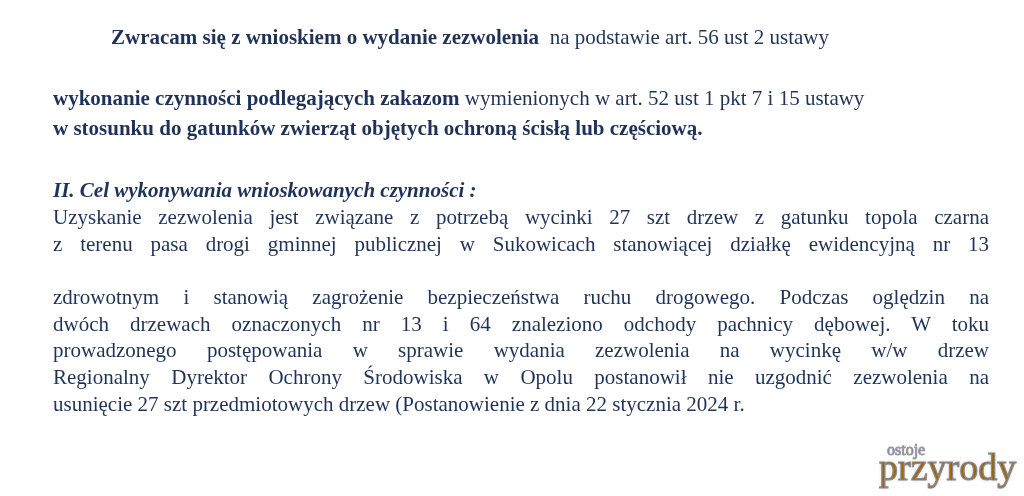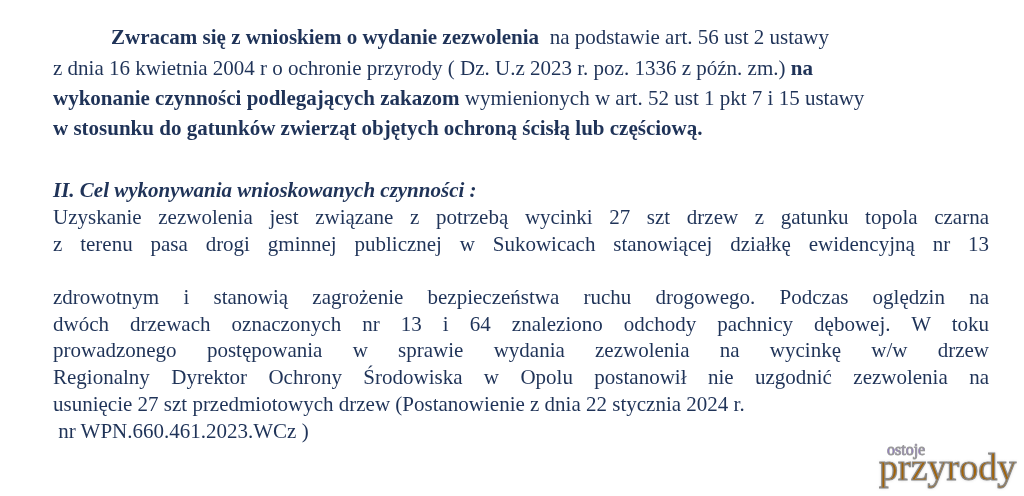--- a/index.html
+++ b/index.html
@@ -70,41 +70,37 @@
   </style>
 </head>
 <body>
 
 <div class="page">
 
   <div class="line" style="left:98px; top:24px;">
     <span class="b">Zwracam się z wnioskiem o wydanie zezwolenia</span><span style="white-space:pre;">  na podstawie art. 56 ust 2 ustawy</span>
   </div>
 
-  <div class="line" style="top:55px;">
-    <span>z dnia 16 kwietnia 2004 r o ochronie przyrody ( Dz. U.z 2023 r. poz. 1336 z późn. zm.)</span><span class="b" style="white-space:pre;"> na</span>
-  </div>
 
   <div class="line" style="top:85px;">
     <span class="b">wykonanie czynności podlegających zakazom</span><span style="white-space:pre;"> wymienionych w art. 52 ust 1 pkt 7 i 15 ustawy</span>
   </div>
 
   <div class="line" style="top:115px;">
     <span class="b">w stosunku do gatunków zwierząt objętych ochroną ścisłą lub częściową.</span>
   </div>
 
   <div class="line heading" style="top:177px;">II. Cel wykonywania wnioskowanych czynności :</div>
 
   <div class="line justify" style="top:204px;">Uzyskanie zezwolenia jest związane z potrzebą wycinki 27 szt drzew z gatunku topola czarna</div>
   <div class="line justify" style="top:231px;">z terenu pasa drogi gminnej publicznej w Sukowicach stanowiącej działkę  ewidencyjną nr 13</div>
   <div class="line justify" style="top:284px;">zdrowotnym i stanowią zagrożenie bezpieczeństwa ruchu drogowego. Podczas oględzin na</div>
   <div class="line justify" style="top:311px;">dwóch drzewach oznaczonych nr 13 i 64 znaleziono odchody  pachnicy dębowej.  W toku</div>
   <div class="line justify" style="top:364px;">Regionalny Dyrektor Ochrony Środowiska w Opolu postanowił nie uzgodnić zezwolenia na</div>
   <div class="line justify" style="top:337px;">prowadzonego postępowania w sprawie wydania zezwolenia na wycinkę w/w drzew</div>
   <div class="line" style="top:391px;">usunięcie 27 szt przedmiotowych drzew (Postanowienie z dnia 22 stycznia 2024 r.</div>
-  <div class="line" style="top:418px; white-space:pre;"> nr WPN.660.461.2023.WCz )</div>
 
   <div class="watermark">
     <span class="wm-small">ostoje</span>
     <span class="wm-big">przyrody</span>
   </div>
 
 </div>
 
 </body></html>

